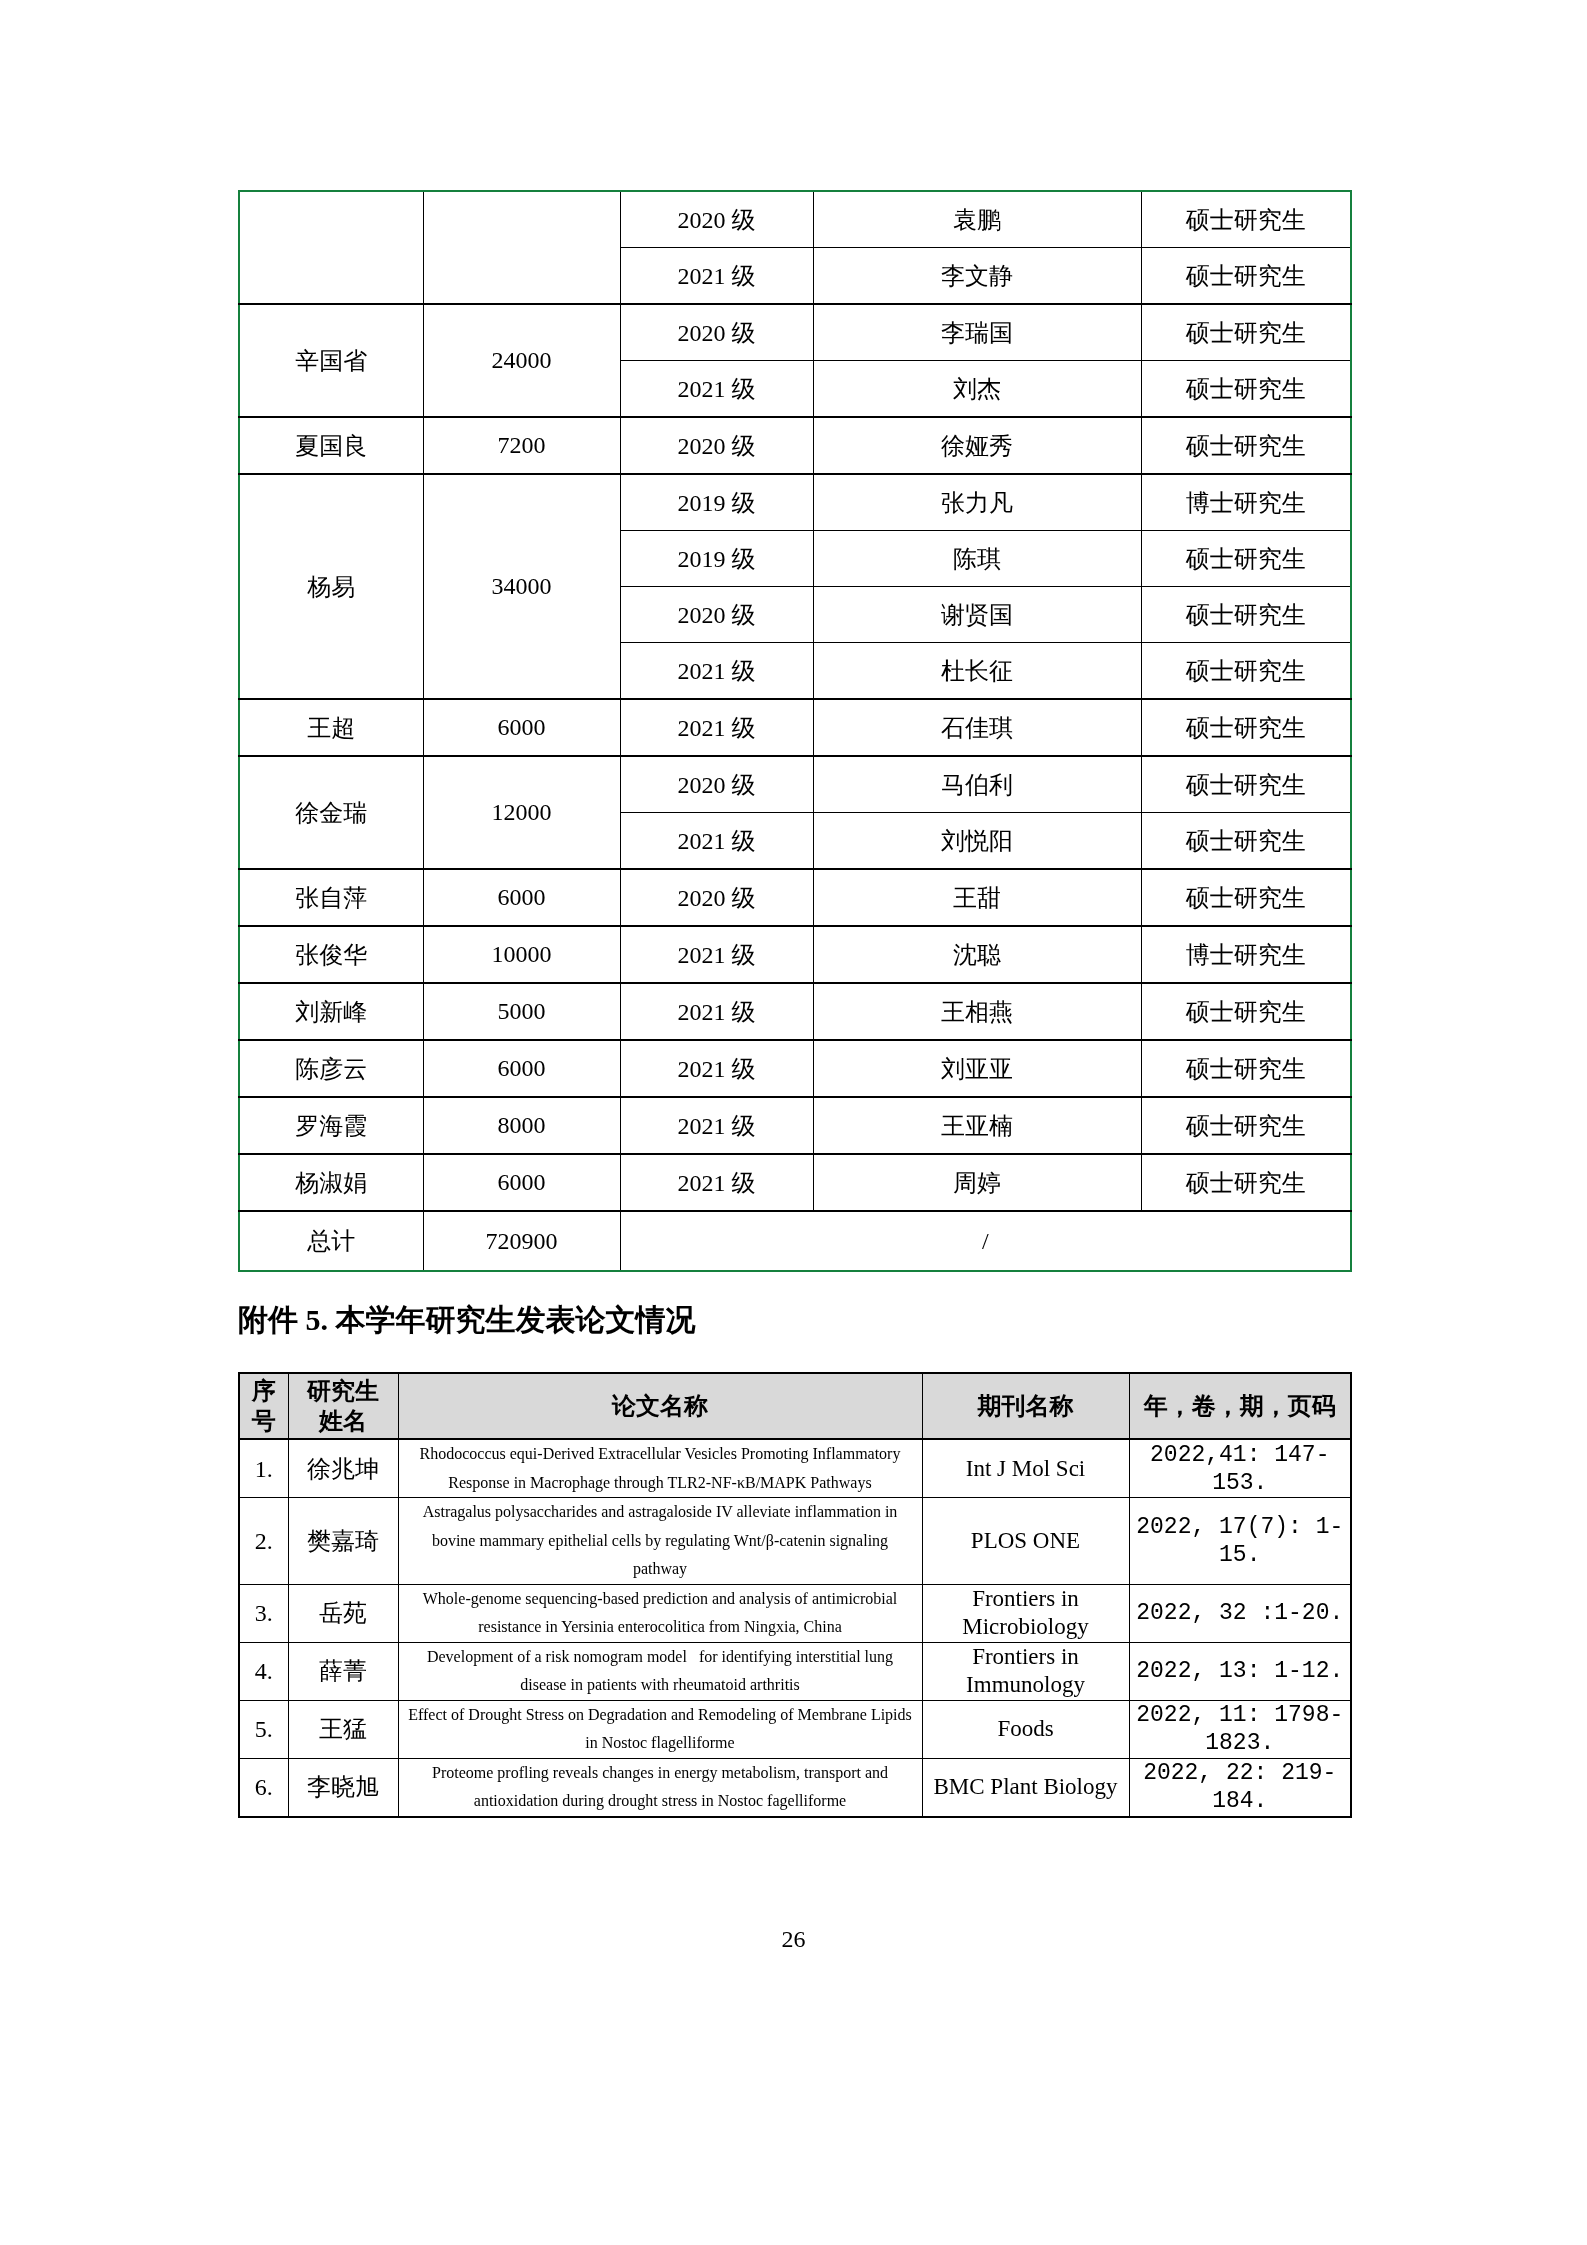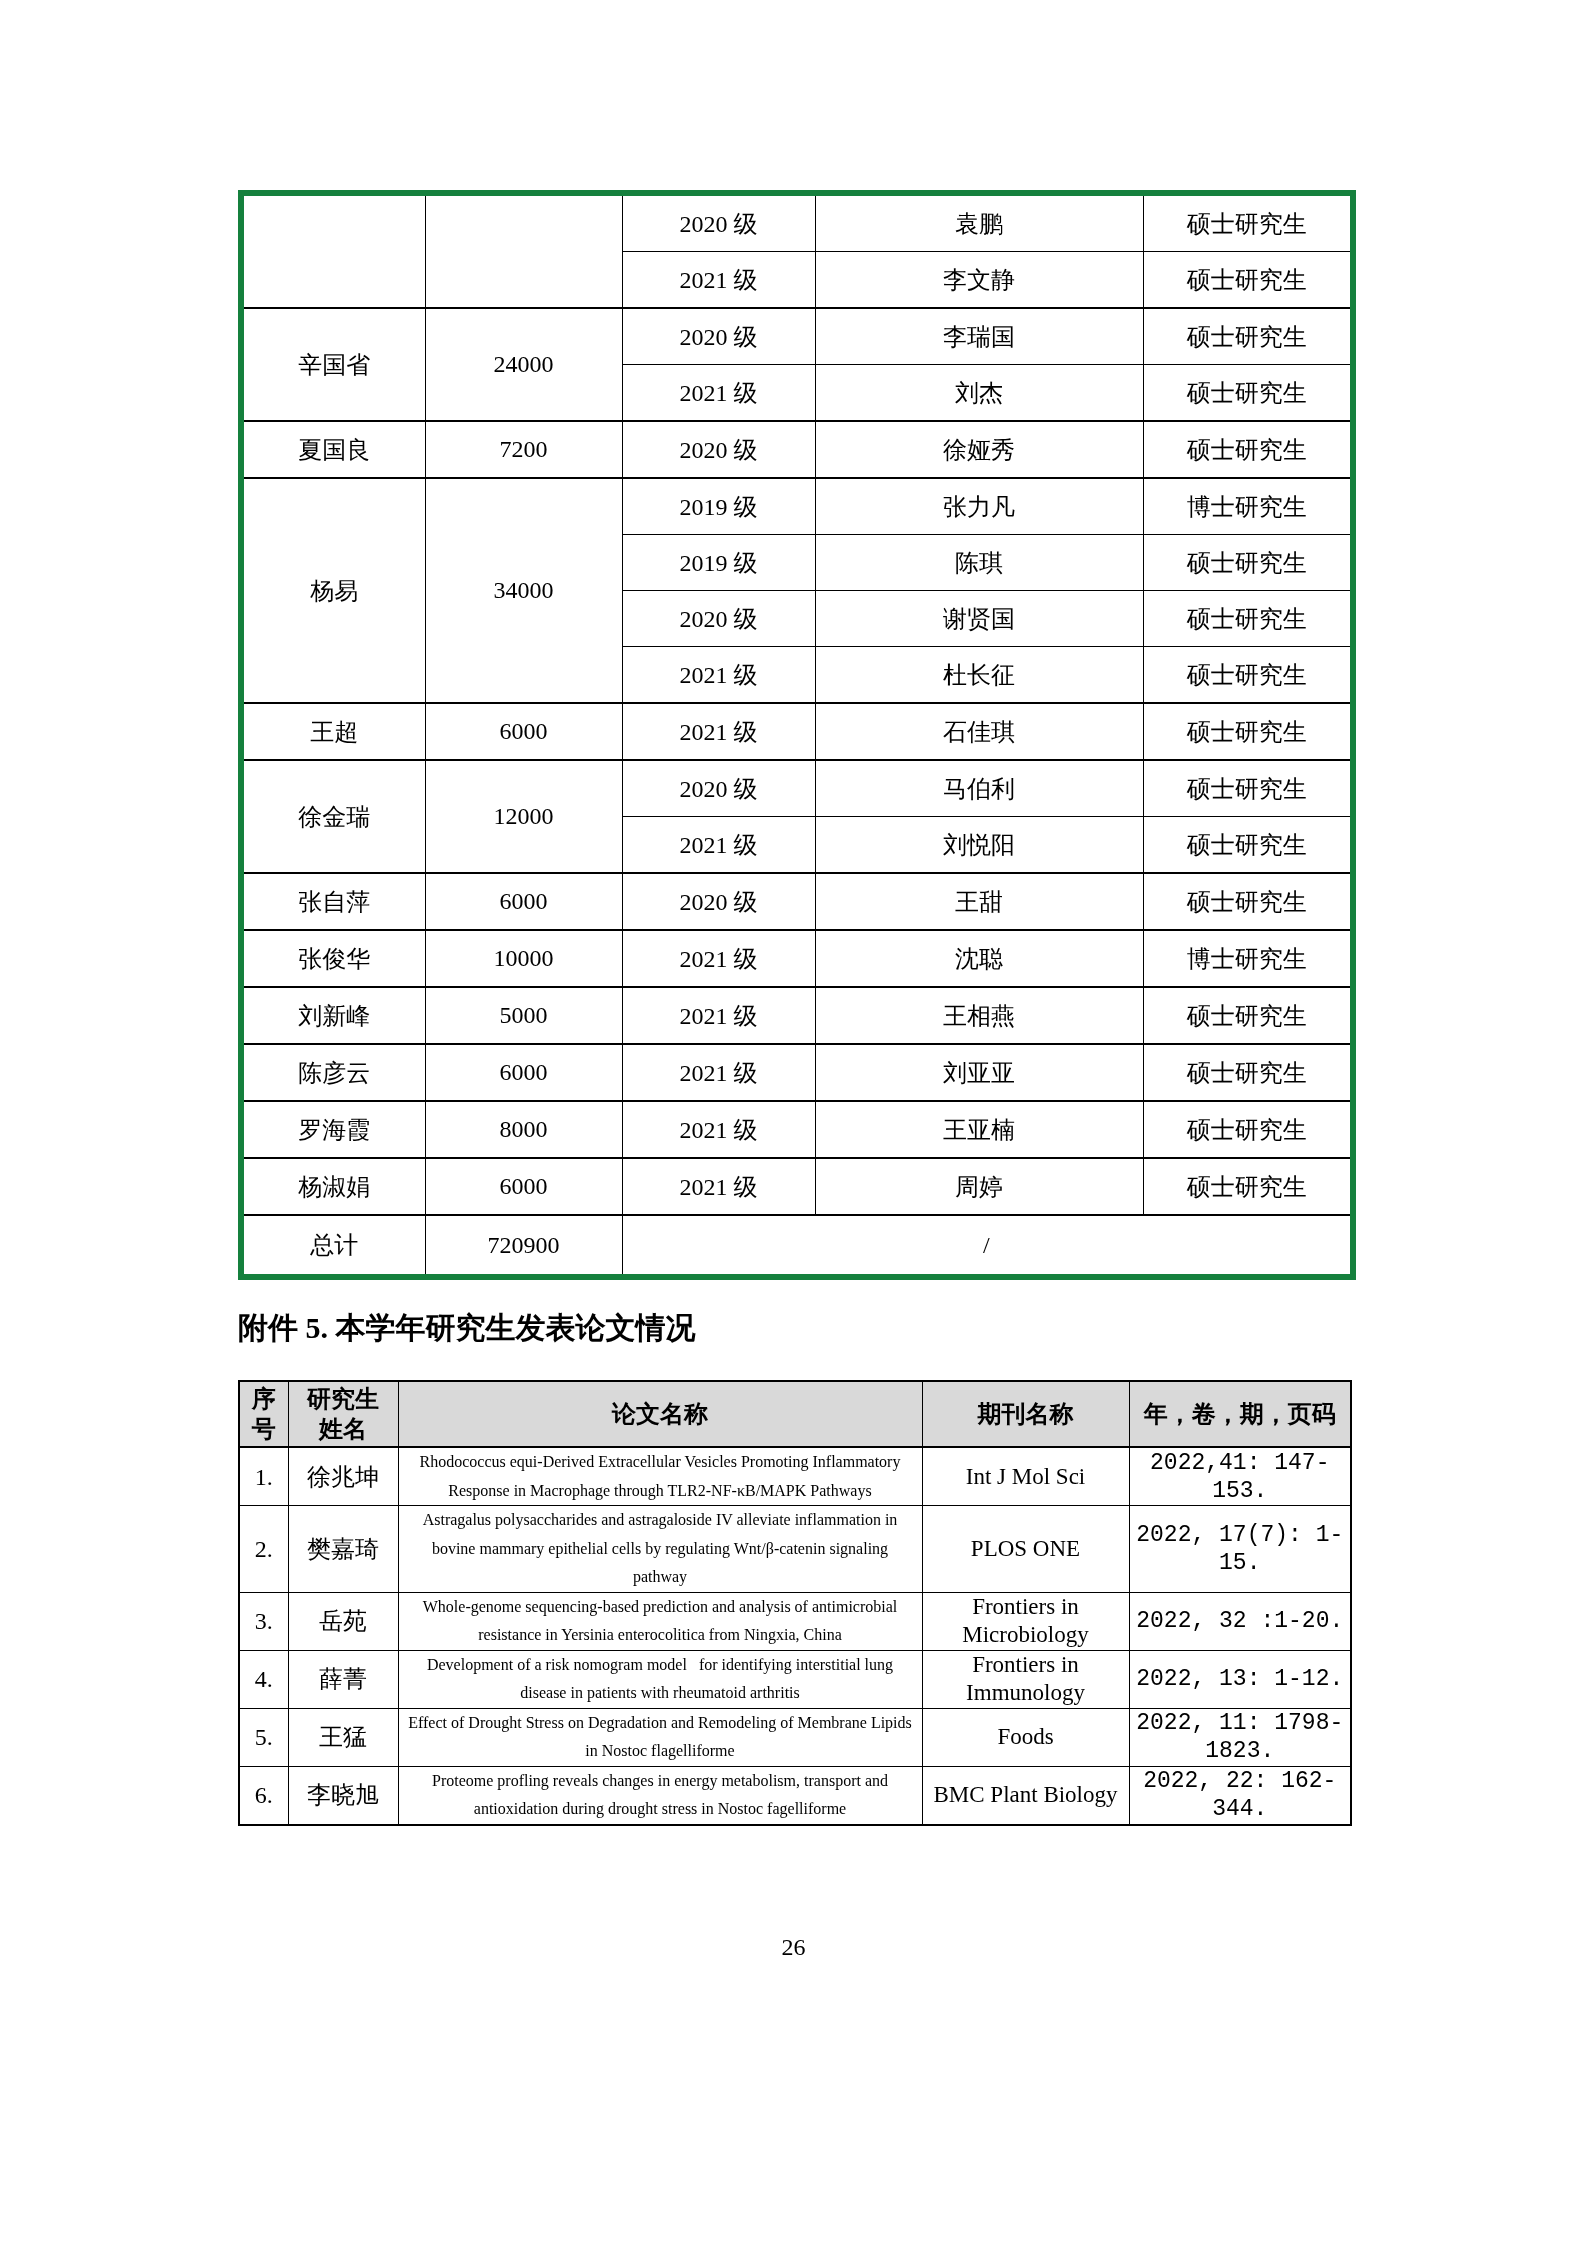--- a/index.html
+++ b/index.html
@@ -12,21 +12,21 @@
     color:#000000;
     overflow:hidden;
   }
   table{border-collapse:collapse;table-layout:fixed;}
   td,th{vertical-align:middle;text-align:center;overflow:hidden;}
 
   
   .t1{
     margin:190px 0 0 238px;
     width:1112px;
-    border:6px solid #15803d;
+    border:2px solid #15803d;
     font-size:24px;
     padding-left:40px;
   }
   .t1 td{
     border:1px solid #000;
     height:55px;
     padding:0 4px;
   }
   .t1 tr.group-start td{border-top-width:2px;}
   .t1 tr.total-row td{border-top-width:2px;height:58px;}
@@ -272,20 +272,20 @@
           <td class="paper-student">王猛</td>
           <td class="paper-title">Effect of Drought Stress on Degradation and Remodeling of Membrane Lipids in Nostoc flagelliforme</td>
           <td class="paper-journal">Foods</td>
           <td class="paper-citation">2022, 11: 1798-1823.</td>
         </tr>
         <tr>
           <td class="paper-index">6.</td>
           <td class="paper-student">李晓旭</td>
           <td class="paper-title">Proteome profling reveals changes in energy metabolism, transport and antioxidation during drought stress in Nostoc fagelliforme</td>
           <td class="paper-journal">BMC Plant Biology</td>
-          <td class="paper-citation">2022, 22: 162-344.</td>
+          <td class="paper-citation">2022, 22: 219-184.</td>
         </tr>
       </tbody>
   </table>
 
   <div class="page-number">26</div>
 
 </div>
 
 </body></html>

